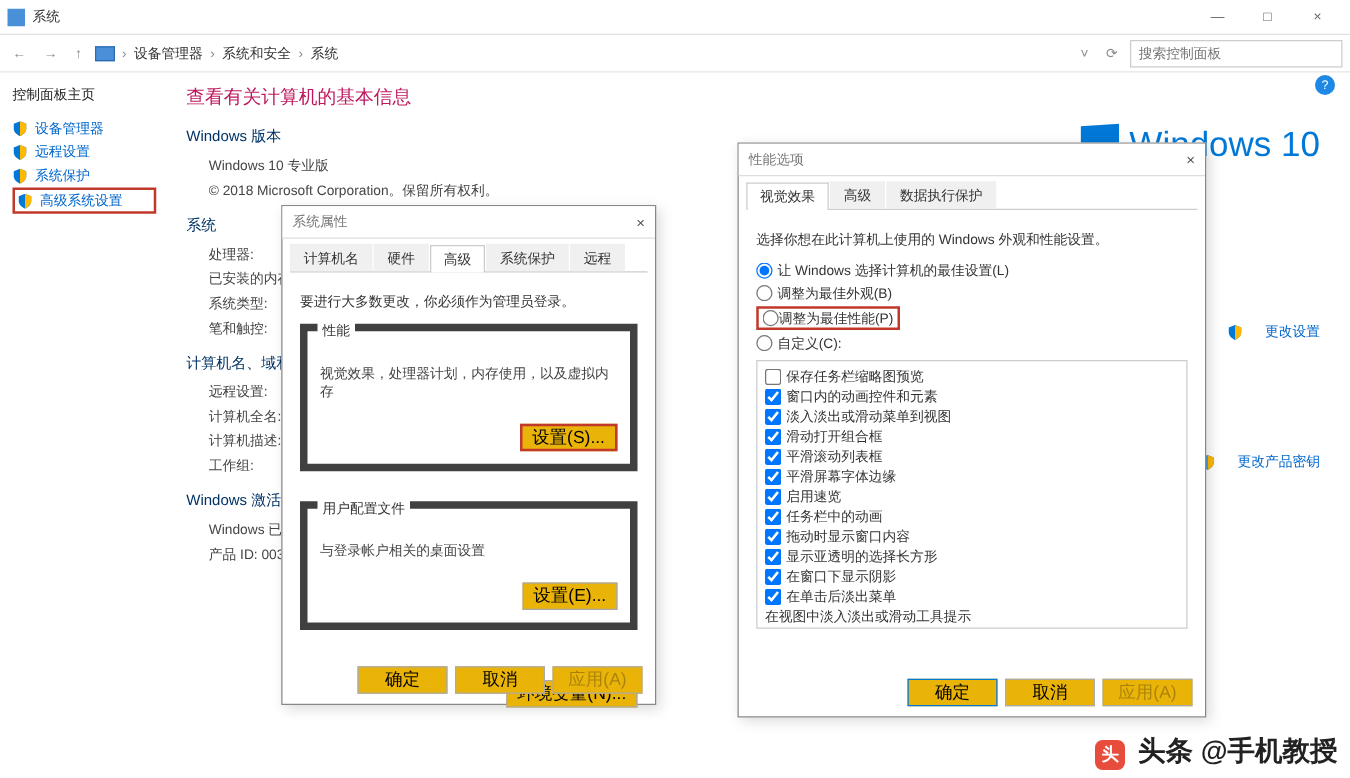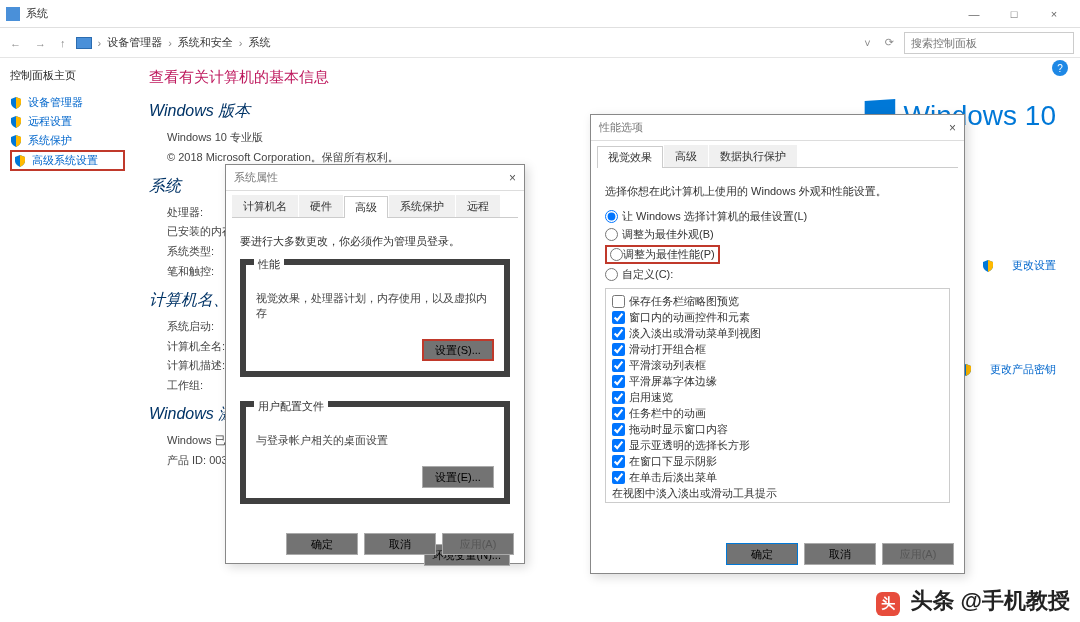--- a/index.html
+++ b/index.html
@@ -27,21 +27,21 @@
 .main { display: flex; height: calc(622px - 58px); }
 .sidebar { width: 135px; padding: 10px 10px; }
 .sidebar .home { color: #222; margin-bottom: 10px; }
 .sidebar-item { display: flex; align-items: center; gap: 6px; padding: 2px 0; color: #0066cc; cursor: pointer; }
 .sidebar-item.selected { border: 2px solid #c0392b; padding: 1px 2px; }
 .shield { width: 12px; height: 12px; display: inline-block; }
 .shield svg { width: 12px; height: 12px; }
 
 .content { flex: 1; padding: 10px 14px; }
 .content h2 { color: #be185d; font-size: 15px; font-weight: normal; margin-bottom: 14px; }
-.sec-title { color: #036; font-size: 16px; margin: 8px 0 6px; font-style: italic; }
+.sec-title { color: #036; font-size: 12px; margin: 8px 0 6px; }
 .indent { margin-left: 18px; line-height: 1.8; color: #444; }
 .indent .lbl { display: inline-block; width: 90px; }
 
 
 .w10logo { position: absolute; right: 24px; top: 100px; font-size: 28px; color: #0078d7; display: flex; align-items: center; gap: 8px; }
 .w10logo .sq { width: 32px; height: 32px; background: #0078d7; transform: perspective(80px) rotateY(-18deg); }
 
 
 .rightlink { position: absolute; right: 24px; color: #0066cc; display: flex; align-items: center; gap: 18px; }
 
@@ -51,21 +51,21 @@
 .dlg-title { height: 26px; background: #fff; border-bottom: 1px solid #ddd; display: flex; align-items: center; padding: 0 8px; color: #777; }
 .dlg-title .x { margin-left: auto; font-size: 12px; color: #555; }
 .tabs { display: flex; border-bottom: 1px solid #ccc; margin: 4px 6px 0; }
 .tab { padding: 3px 10px; border: 1px solid transparent; border-bottom: none; background: #f0f0f0; margin-right: 1px; font-family: Liberation Serif, serif; }
 .tab.active { background: #fff; border-color: #ccc; position: relative; top: 1px; }
 .dlg-body { padding: 10px 14px; }
 .note { margin: 6px 0 10px; }
 .group { border: 6px solid #404040; padding: 26px 10px 10px; margin-bottom: 24px; position: relative; }
 .group-title { position: absolute; top: -8px; left: 8px; background: #fff; padding: 0 4px; color: #333; }
 .group-desc { color: #444; margin-bottom: 18px; }
-.btn { min-width: 72px; height: 22px; border: 1px solid #aaa; background: #737373; font-size: 11px; padding: 0 8px; cursor: pointer; }
+.btn { min-width: 72px; height: 22px; border: 1px solid #aaa; background: #eab308; font-size: 14px; padding: 0 8px; cursor: pointer; }
 .btn-row { text-align: right; }
 .btn-hl { border: 2px solid #c0392b; }
 .dlg-foot { position: absolute; bottom: 8px; right: 10px; display: flex; gap: 6px; }
 .env-row { text-align: right; padding: 6px 14px 0; }
 
 
 .dlg-perf { left: 590px; top: 114px; width: 375px; height: 460px; }
 .radio-row { display: flex; align-items: center; gap: 4px; margin: 3px 0; }
 .radio-row input { margin: 0; }
 .radio-hl { border: 2px solid #c0392b; display: inline-flex; padding: 0px 3px; }
@@ -154,21 +154,21 @@
     <div class="sec-title">系统</div>
     <div class="indent">
       <div><span class="lbl">处理器:</span></div>
       <div><span class="lbl">已安装的内存(R</span></div>
       <div><span class="lbl">系统类型:</span></div>
       <div><span class="lbl">笔和触控:</span></div>
     </div>
 
     <div class="sec-title">计算机名、域和工作</div>
     <div class="indent">
-      <div><span class="lbl">系统启动:</span></div>
+      <div><span class="lbl">远程设置:</span></div>
       <div><span class="lbl">计算机全名:</span></div>
       <div><span class="lbl">计算机描述:</span></div>
       <div><span class="lbl">工作组:</span></div>
     </div>
 
     <div class="sec-title">Windows 激活</div>
     <div class="indent">
       <div><span class="lbl">Windows 已激活</span></div>
       <div><span class="lbl">产品 ID: 00331-</span></div>
     </div>

